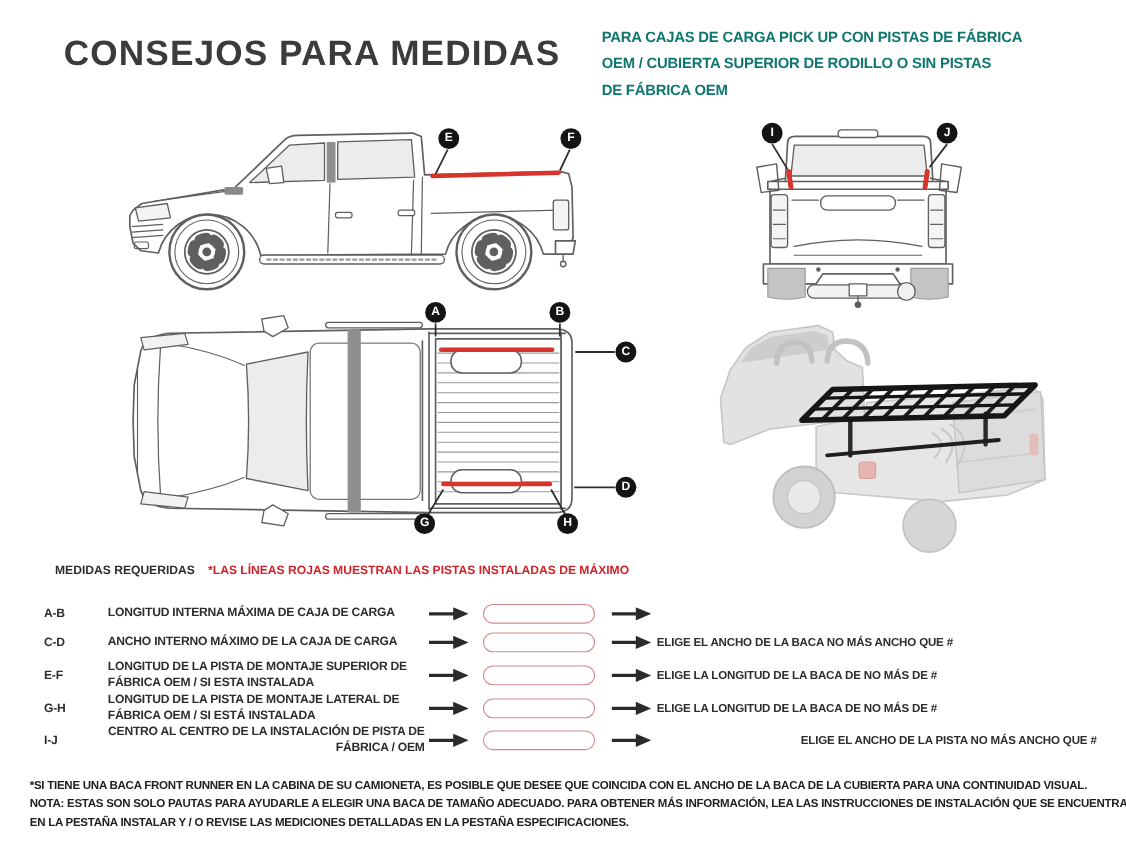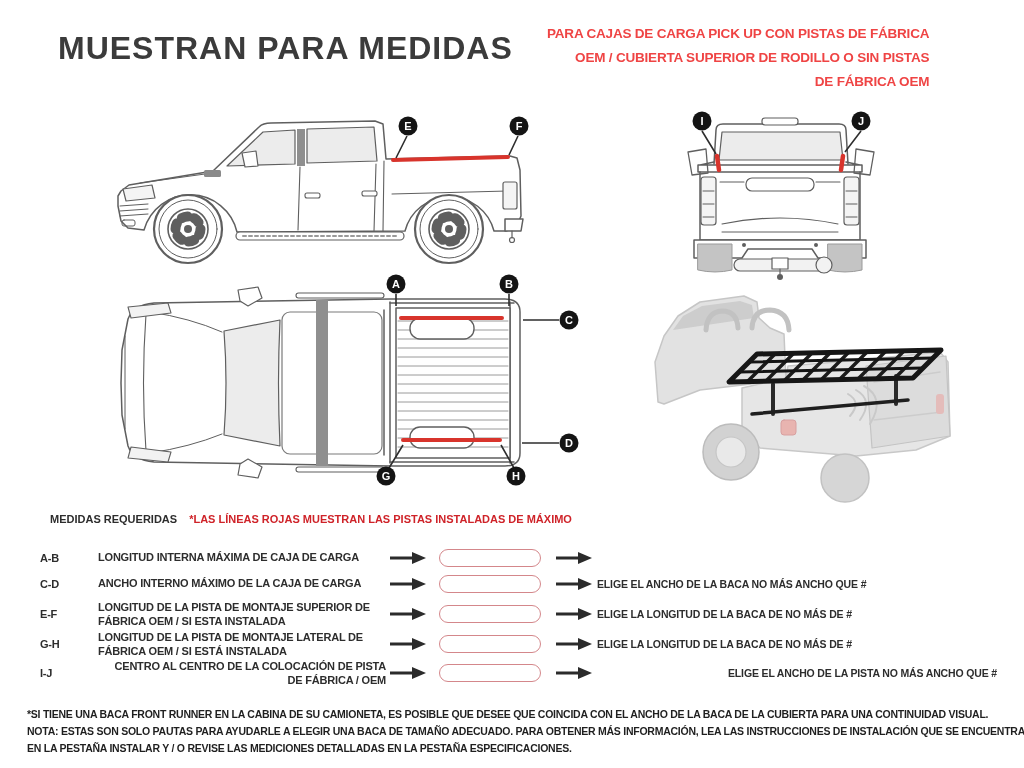--- a/index.html
+++ b/index.html
@@ -3,21 +3,21 @@
 <meta charset="utf-8">
 <style>
   html,body{margin:0;padding:0;background:#ffffff;}
   #canvas{position:relative;width:1024px;height:768px;background:#fff;overflow:hidden;
           font-family:"Liberation Sans","DejaVu Sans",sans-serif;color:#2d2d2d;}
   #diagram-layer{position:absolute;left:0;top:0;width:1024px;height:768px;pointer-events:none;}
 
   .page-title{position:absolute;left:58px;top:30px;font-size:32px;font-weight:bold;
               letter-spacing:1px;color:#3b3b3b;white-space:nowrap;}
   .page-subtitle{position:absolute;left:547px;top:22px;font-size:13.5px;font-weight:bold;
-                 letter-spacing:-0.2px;line-height:24px;color:#ef4444;text-align:right;}
+                 letter-spacing:-0.2px;line-height:24px;color:#0f766e;}
   .marker{position:absolute;width:19px;height:19px;border-radius:50%;background:#141414;color:#fff;
           font-size:11px;font-weight:bold;line-height:19px;text-align:center;
           transform:translate(-50%,-50%);}
   .req-line{position:absolute;left:50px;top:513px;font-size:11px;font-weight:bold;white-space:nowrap;}
   .req-line .legend{color:#cf2329;margin-left:12px;}
   .m-row{position:absolute;left:40px;width:960px;height:34px;}
   .m-row > *{position:absolute;top:50%;transform:translateY(-50%);}
   .mid{left:0;font-size:11px;font-weight:bold;letter-spacing:-0.2px;}
   .mdesc{left:30px;width:288px;font-size:11px;font-weight:bold;letter-spacing:-0.2px;line-height:13.5px;padding-left:28px;}
   .arr1{left:350px;}
@@ -157,21 +157,21 @@
       </g>
     </g>
 
     <g stroke="#2e2e2e" stroke-width="1.6" fill="none">
       <path d="M407,136 L396,158 M518,136 L509,155"></path>
       <path d="M702,131 L716,154 M861,131 L845,152"></path>
       <path d="M396,294 L396,306 M509,294 L509,306 M559,320 L523,320 M559,443 L522,443 M389,468 L403,445 M514,468 L501,445"></path>
     </g>
   </svg>
 
-  <div class="page-title">MUESTRAN PARA MEDIDAS</div>
+  <div class="page-title">CONSEJOS PARA MEDIDAS</div>
 
   <div class="page-subtitle">
     <div>PARA CAJAS DE CARGA PICK UP CON PISTAS DE FÁBRICA</div>
     <div>OEM / CUBIERTA SUPERIOR DE RODILLO O SIN PISTAS</div>
     <div>DE FÁBRICA OEM</div>
   </div>
 
   <div class="marker" style="left:408px;top:126px;">E</div>
   <div class="marker" style="left:519px;top:126px;">F</div>
   <div class="marker" style="left:702px;top:121px;">I</div>
@@ -241,21 +241,21 @@
     <div class="pill"></div>
     <svg class="arr2" width="36" height="12">
         <line x1="0" y1="6" x2="24" y2="6" stroke="#2b2b2b" stroke-width="3"></line>
         <path d="M22,0 L36,6 L22,12 Z" fill="#2b2b2b"></path>
       </svg>
     <span class="minstr">ELIGE LA LONGITUD DE LA BACA DE NO MÁS DE #</span>
   </div>
 
   <div class="m-row" style="top:656px;text-align:right;">
     <span class="mid">I-J</span>
-    <span class="mdesc">CENTRO AL CENTRO DE LA COLOCACIÓN DE PISTA DE FÁBRICA / OEM</span>
+    <span class="mdesc">CENTRO AL CENTRO DE LA INSTALACIÓN DE PISTA DE FÁBRICA / OEM</span>
     <svg class="arr1" width="36" height="12">
         <line x1="0" y1="6" x2="24" y2="6" stroke="#2b2b2b" stroke-width="3"></line>
         <path d="M22,0 L36,6 L22,12 Z" fill="#2b2b2b"></path>
       </svg>
     <div class="pill"></div>
     <svg class="arr2" width="36" height="12">
         <line x1="0" y1="6" x2="24" y2="6" stroke="#2b2b2b" stroke-width="3"></line>
         <path d="M22,0 L36,6 L22,12 Z" fill="#2b2b2b"></path>
       </svg>
     <span class="minstr">ELIGE EL ANCHO DE LA PISTA NO MÁS ANCHO QUE #</span>

